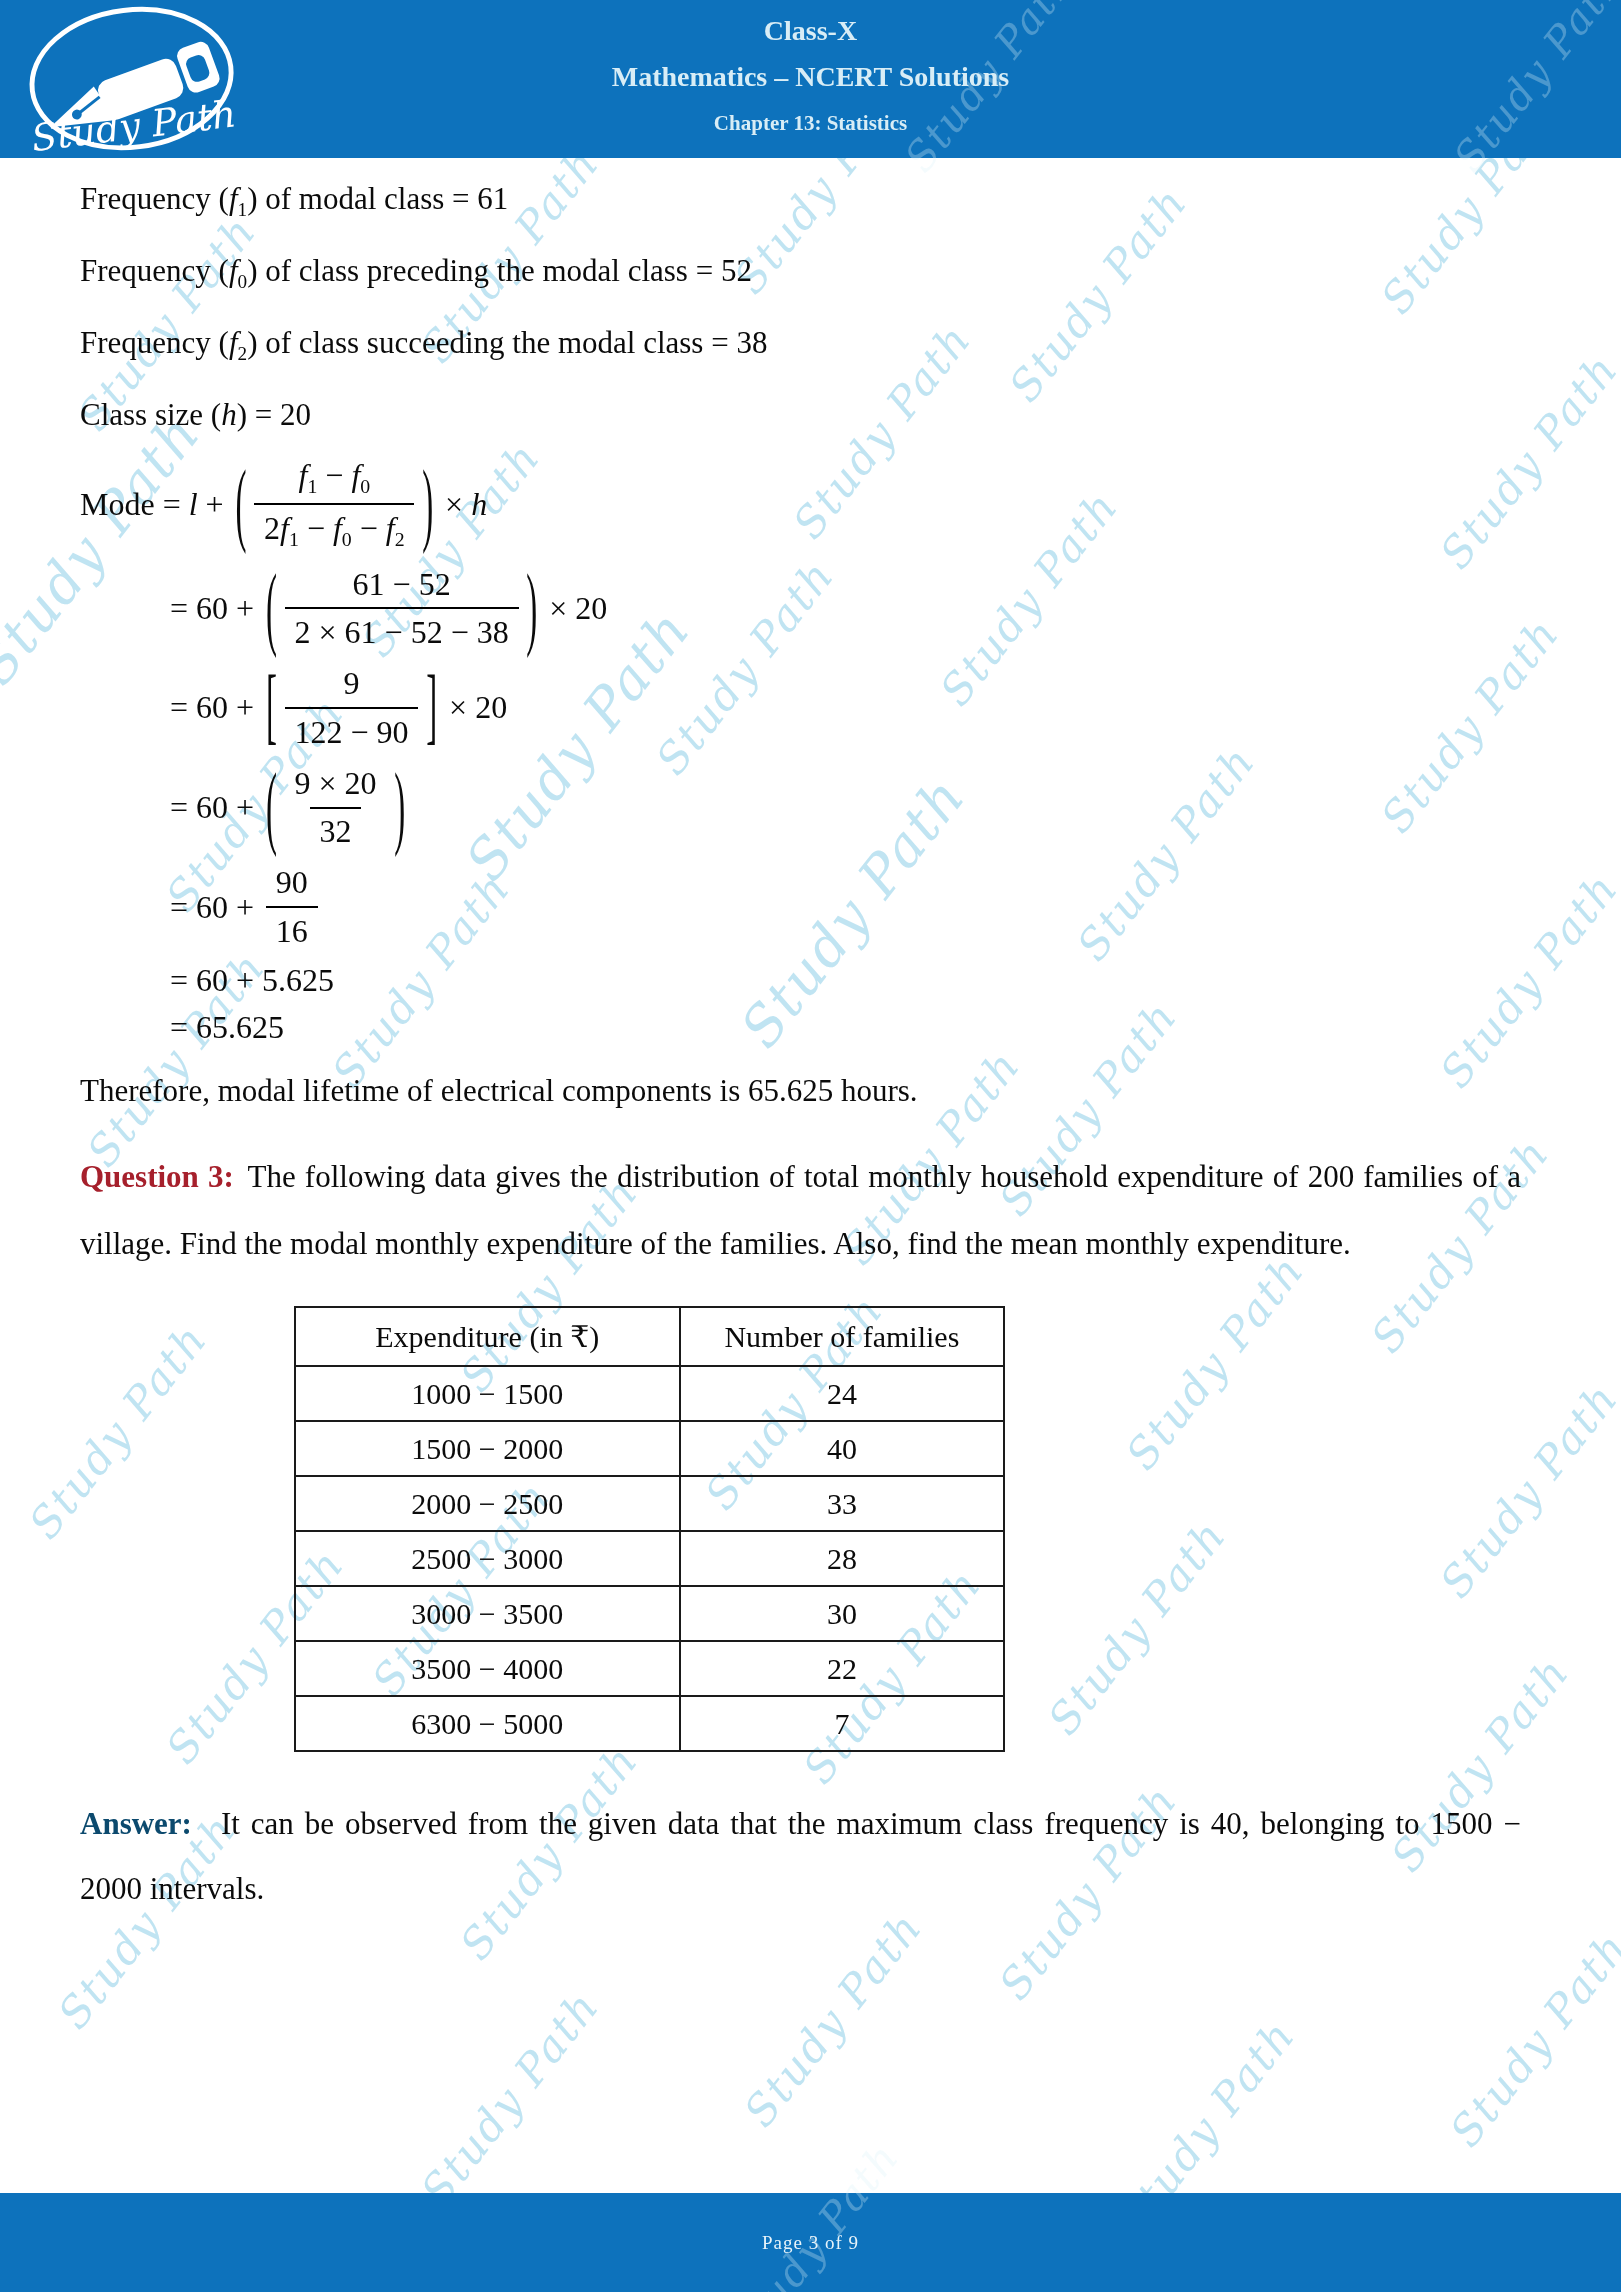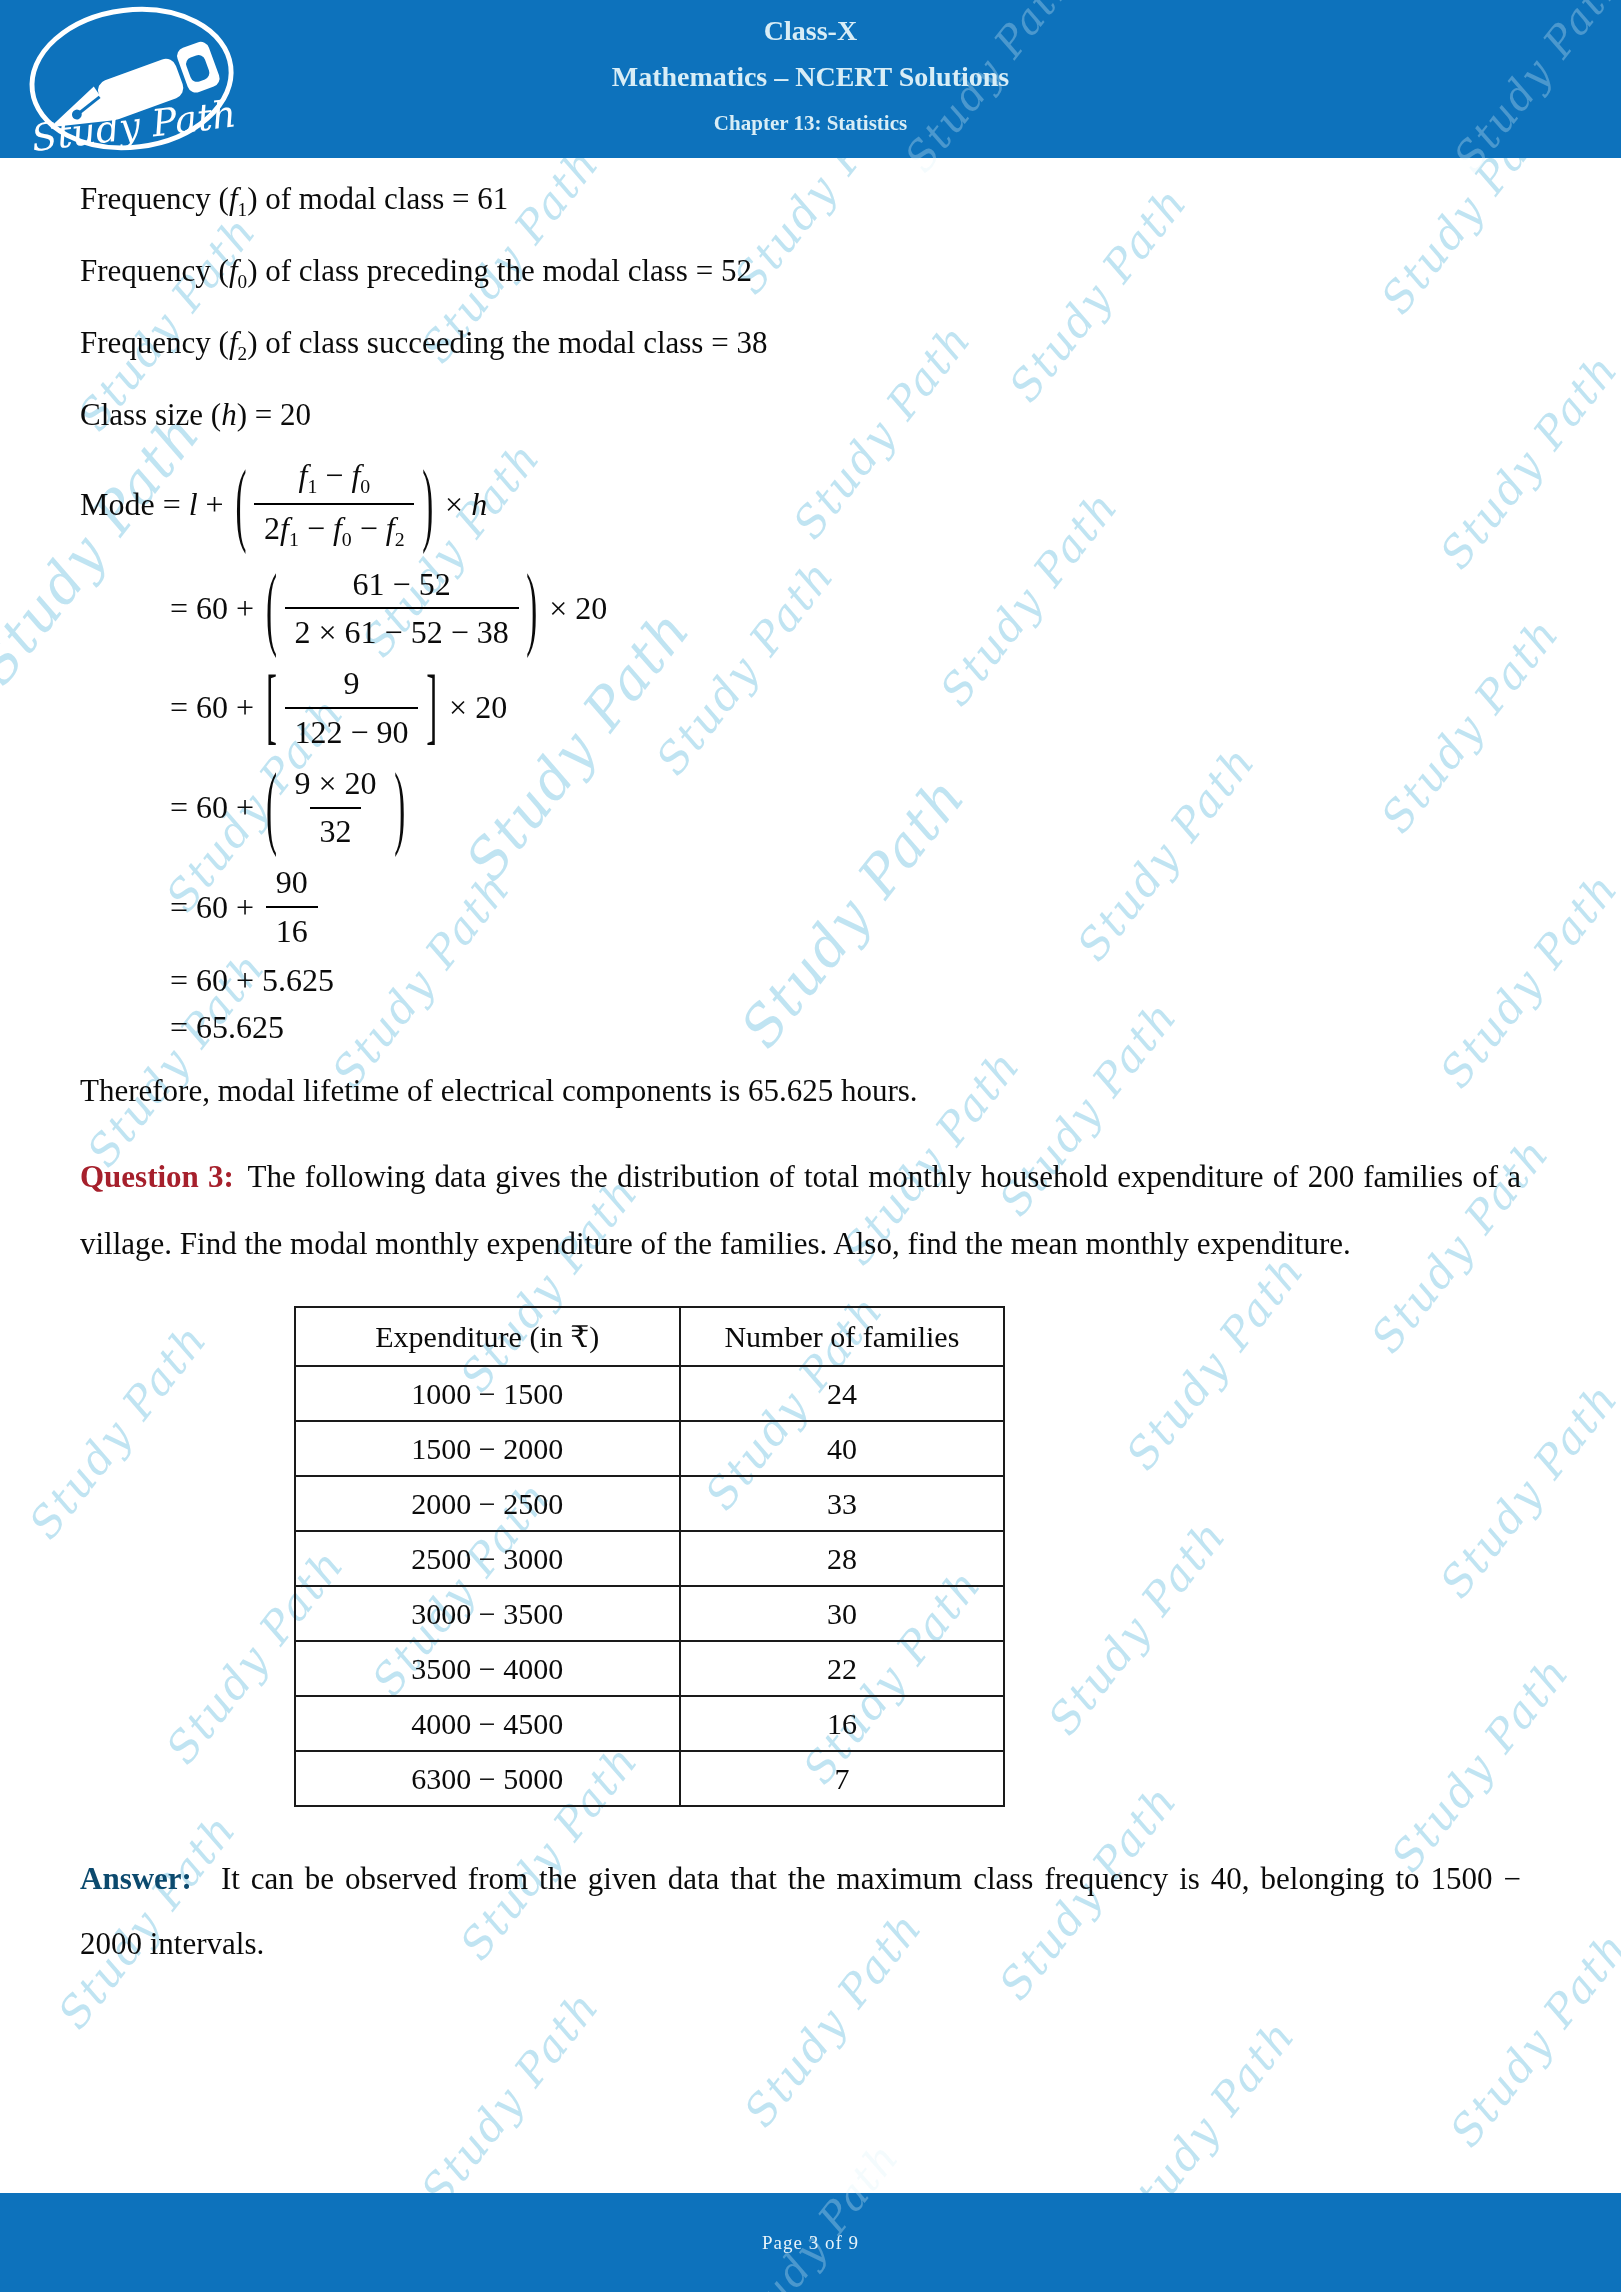--- a/index.html
+++ b/index.html
@@ -150,24 +150,20 @@
             <td>2500 − 3000</td>
             <td>28</td>
           </tr>
           <tr>
             <td>3000 − 3500</td>
             <td>30</td>
           </tr>
           <tr>
             <td>3500 − 4000</td>
             <td>22</td>
-          </tr>
-          <tr>
-            <td>4000 − 4500</td>
-            <td>16</td>
           </tr>
           <tr>
             <td>6300 − 5000</td>
             <td>7</td>
           </tr>
         </tbody>
     </table>
 
     <div class="a-para">
       <span class="a-label">Answer:</span><span>It can be observed from the given data that the maximum class frequency is 40, belonging to 1500 − 2000 intervals.</span>

